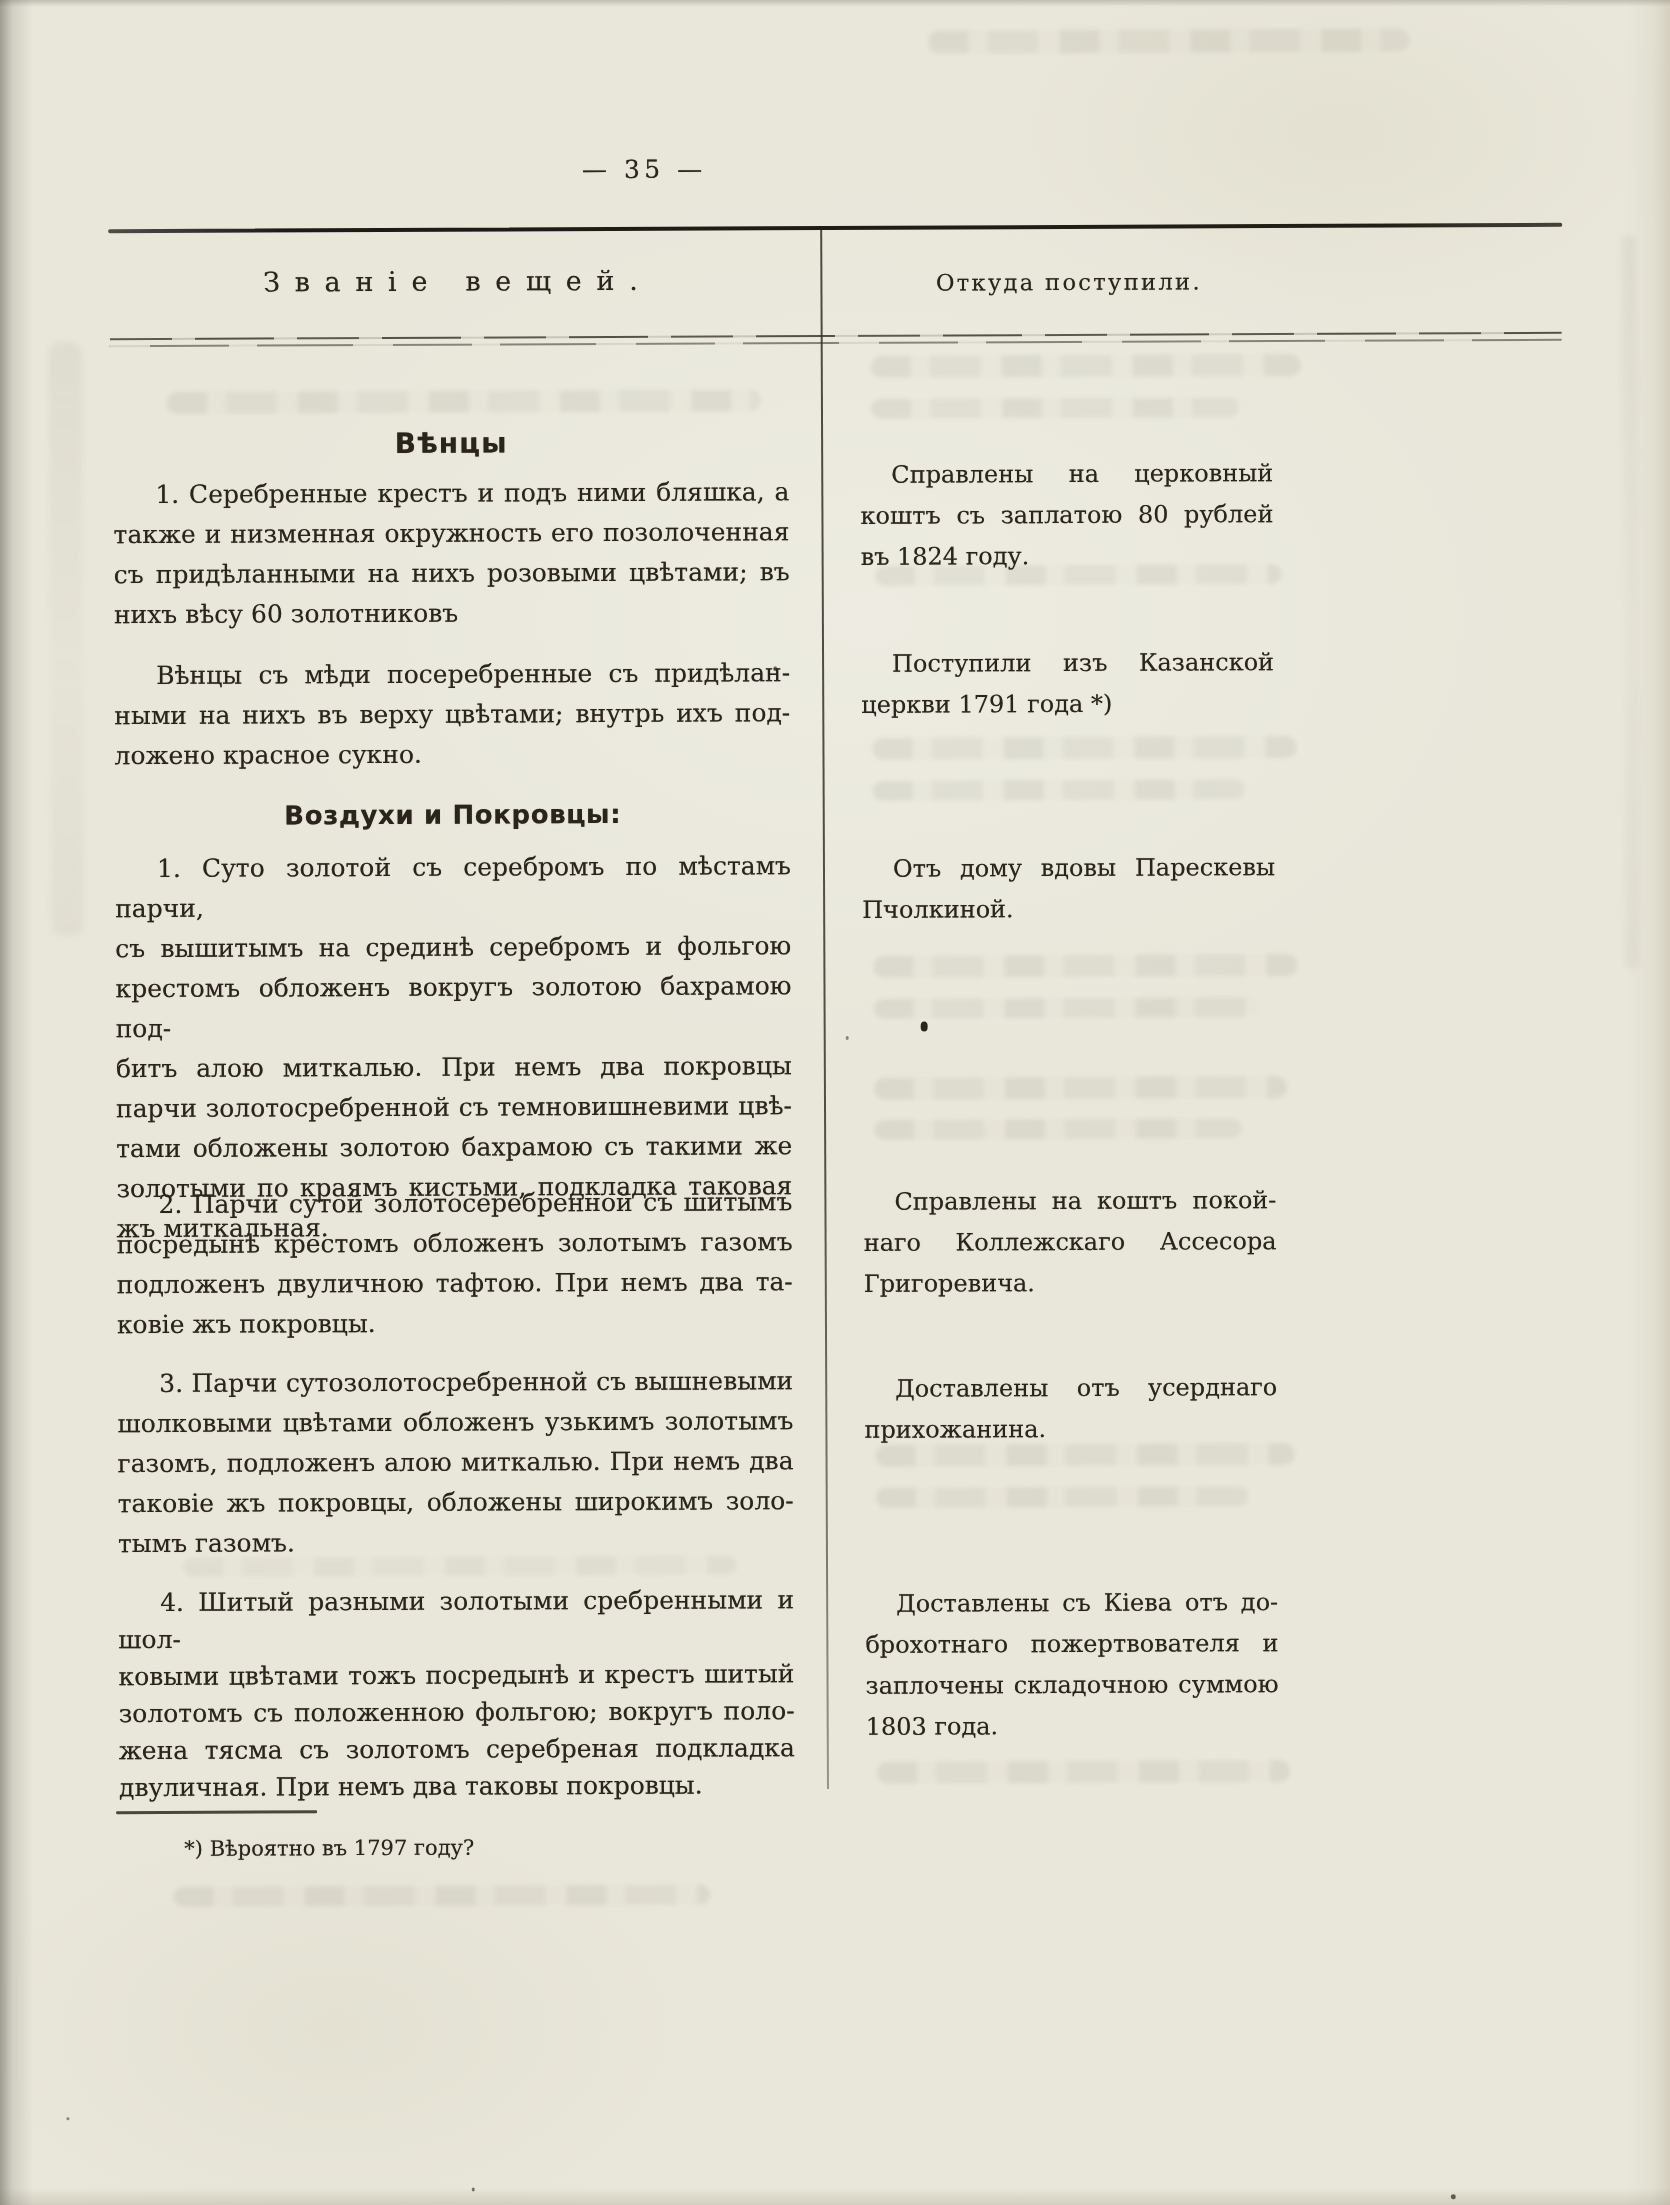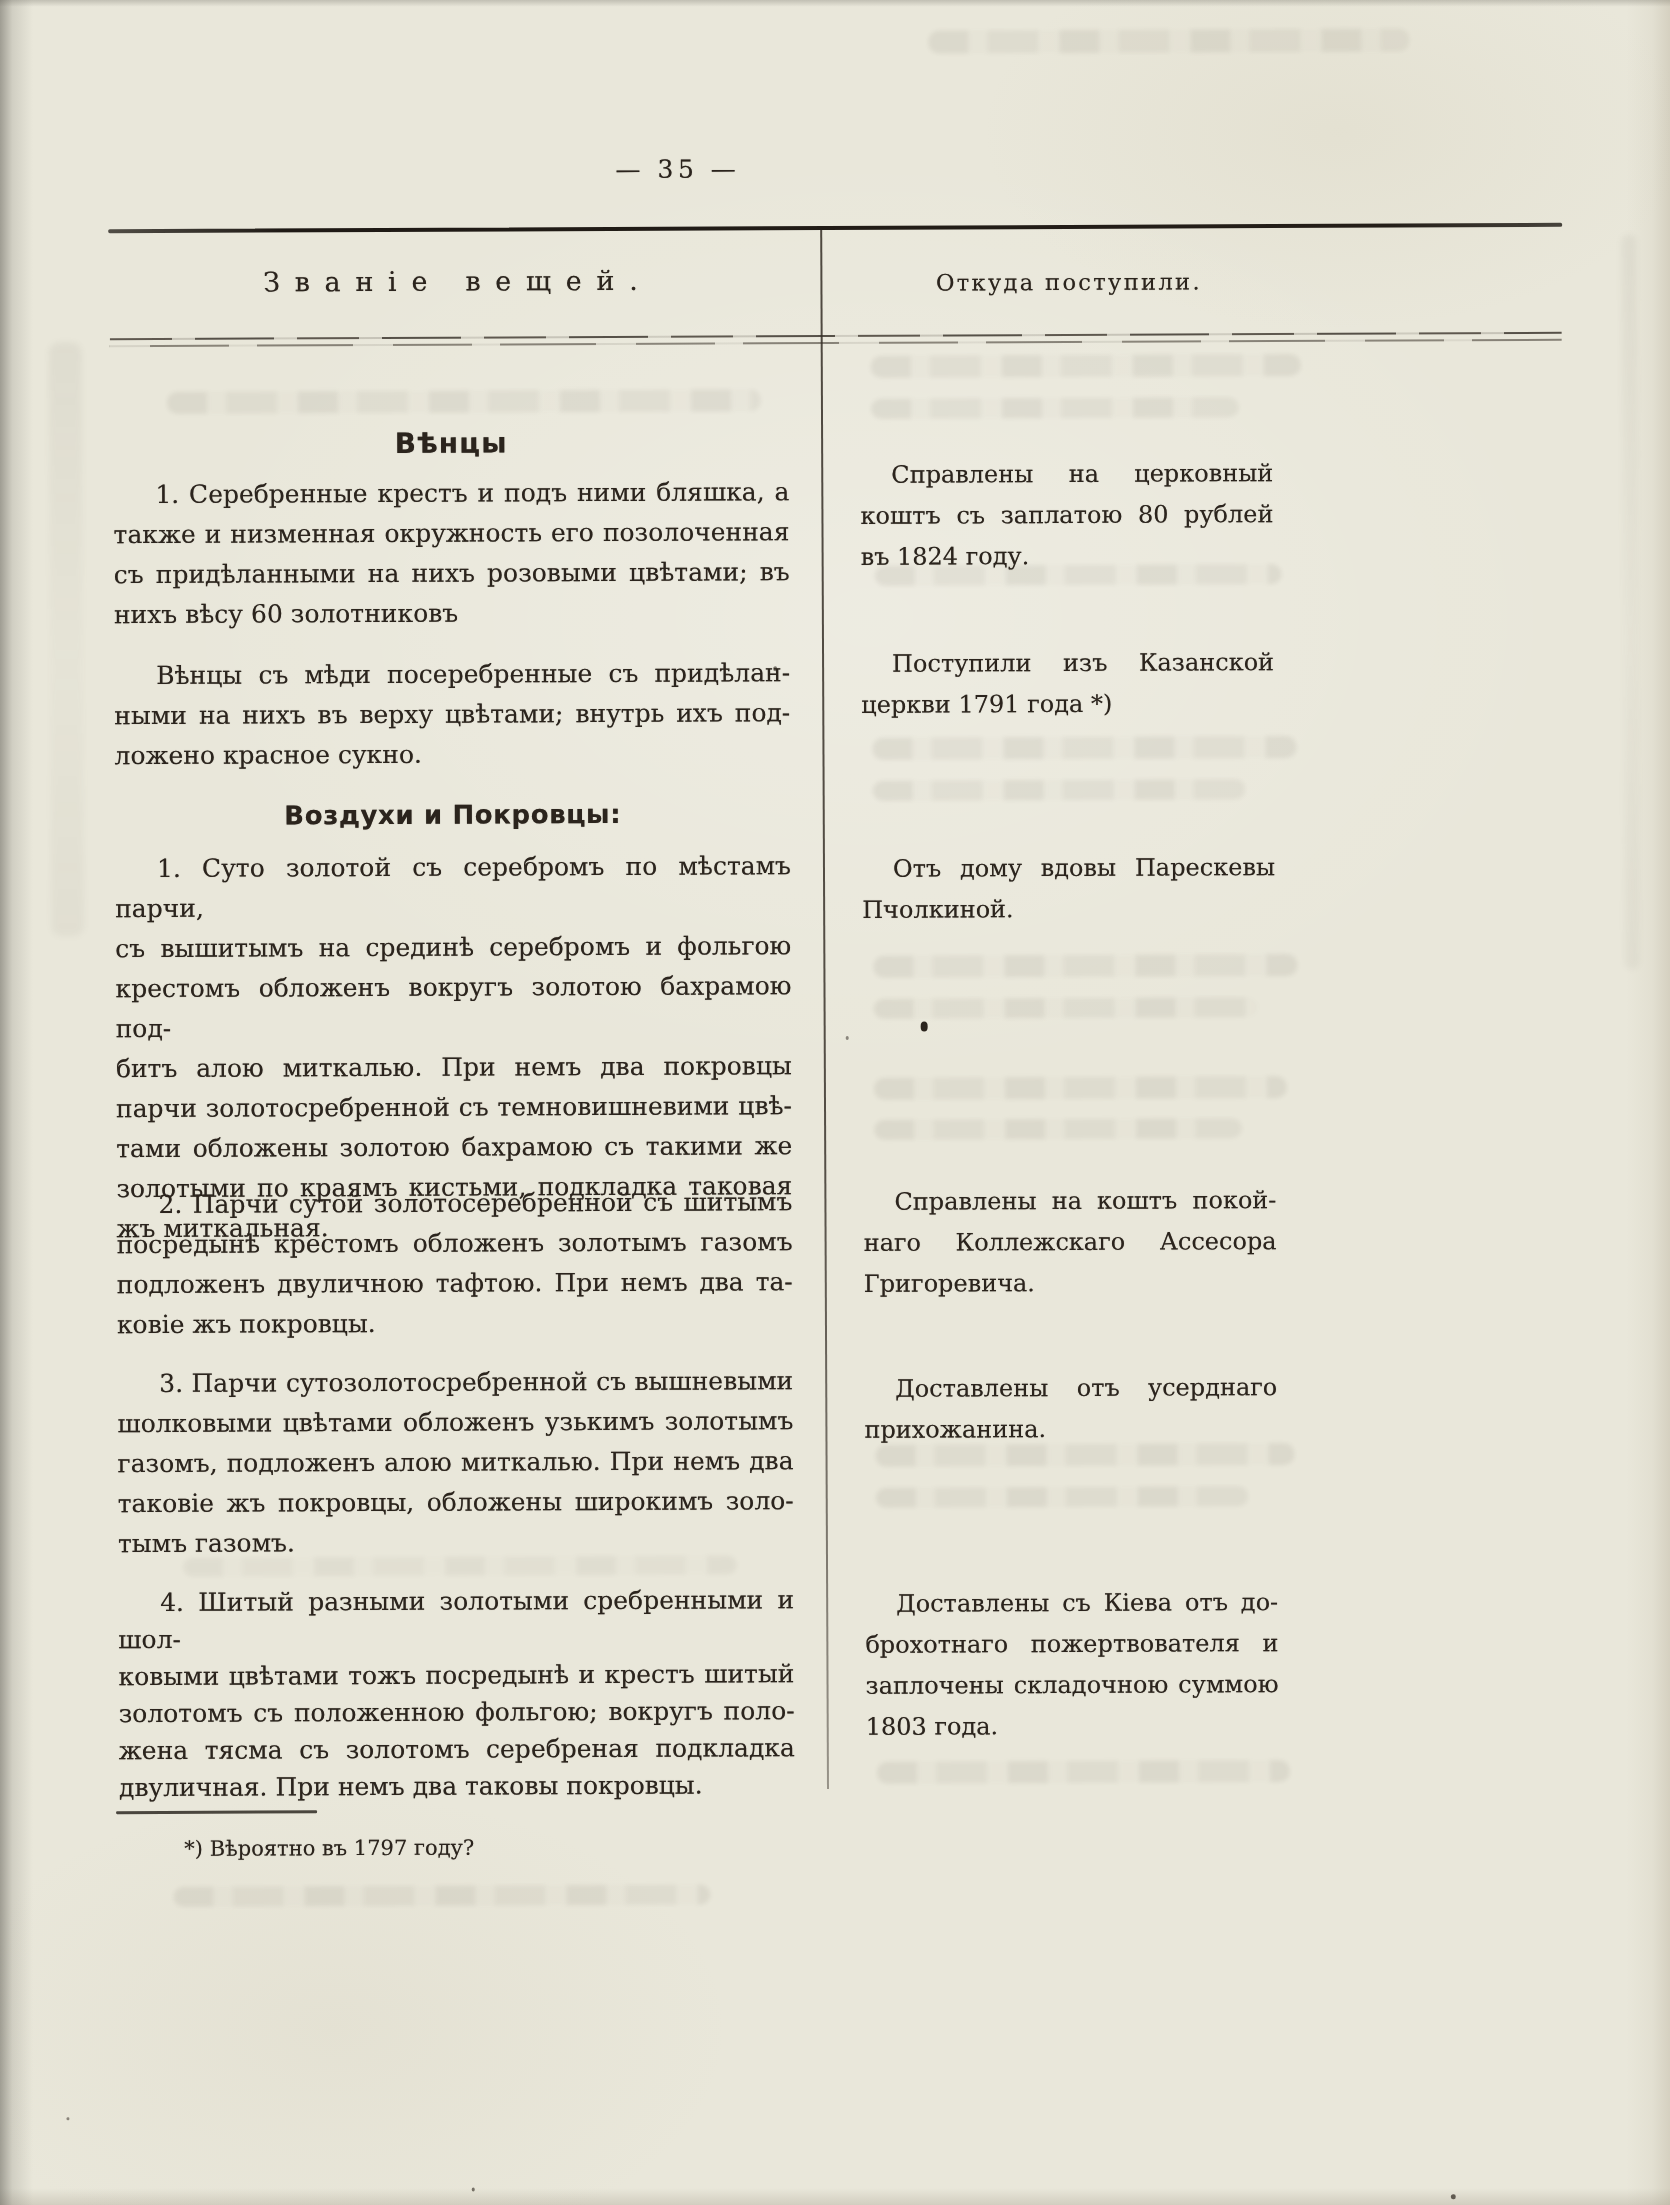--- a/index.html
+++ b/index.html
@@ -23,21 +23,21 @@
   }
   .sheet{
     position:absolute;inset:0;
     transform:rotate(-0.25deg);
     transform-origin:835px 1103px;
   }
   .ink{ color:#2b241d; text-shadow:0 0 0.7px rgba(43,36,29,0.55); }
 
   .page-number{
     position:absolute;top:154px;left:586px;width:192px;
-    font-size:25px;letter-spacing:4.5px;text-align:center;
+    font-size:25px;letter-spacing:4.5px;
   }
   .rule-thick{
     position:absolute;top:226px;left:112px;width:1454px;height:4px;
     background:linear-gradient(90deg, rgba(30,26,20,0.75), #1f1a15 12%, #241e18 88%, rgba(30,26,20,0.8));
     border-radius:1.7px;
   }
   .rule-double-a{
     position:absolute;top:335px;left:113px;width:1452px;height:1.7px;opacity:.85;
     background:repeating-linear-gradient(90deg,#463f36 0 62px, rgba(70,63,54,0.25) 62px 85px, #3c362e 85px 164px, rgba(70,63,54,0.2) 164px 187px);
   }

